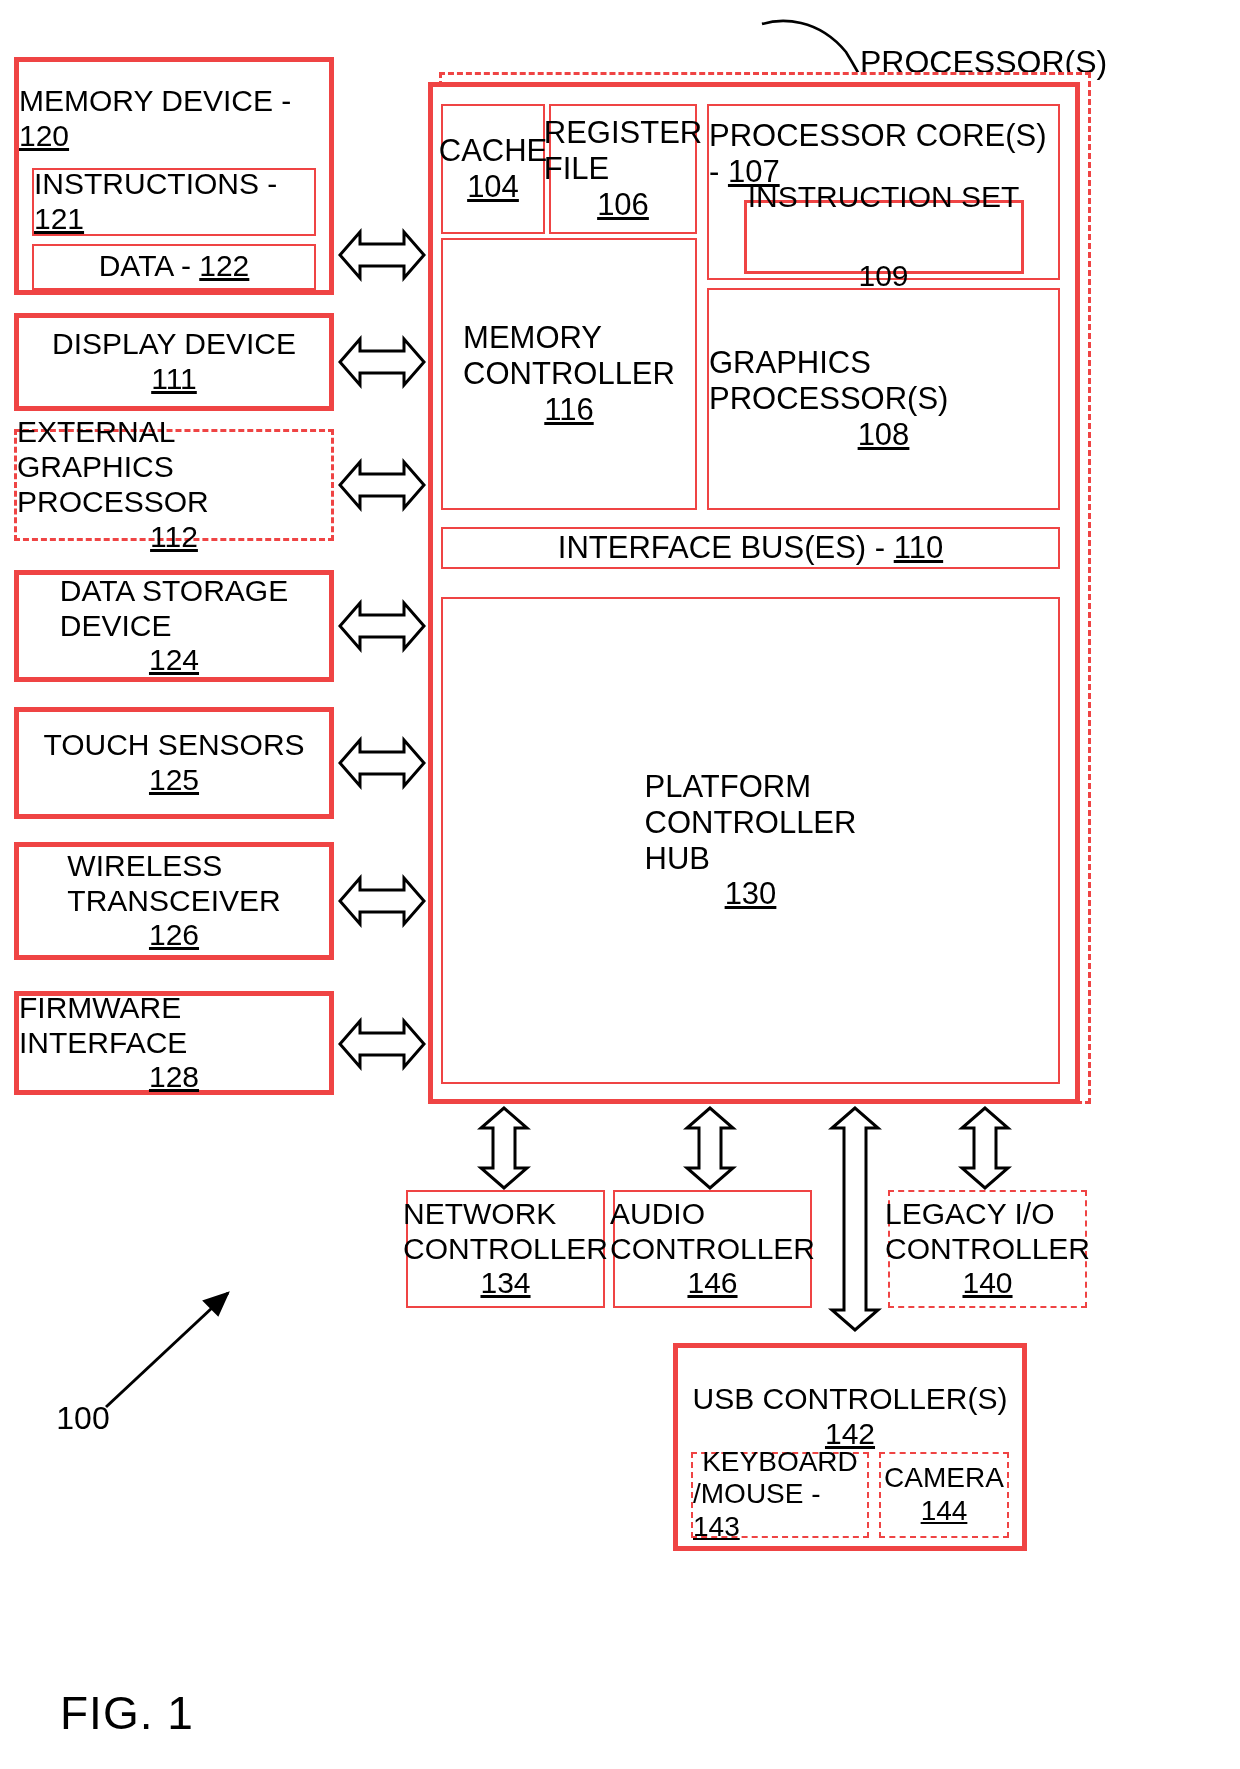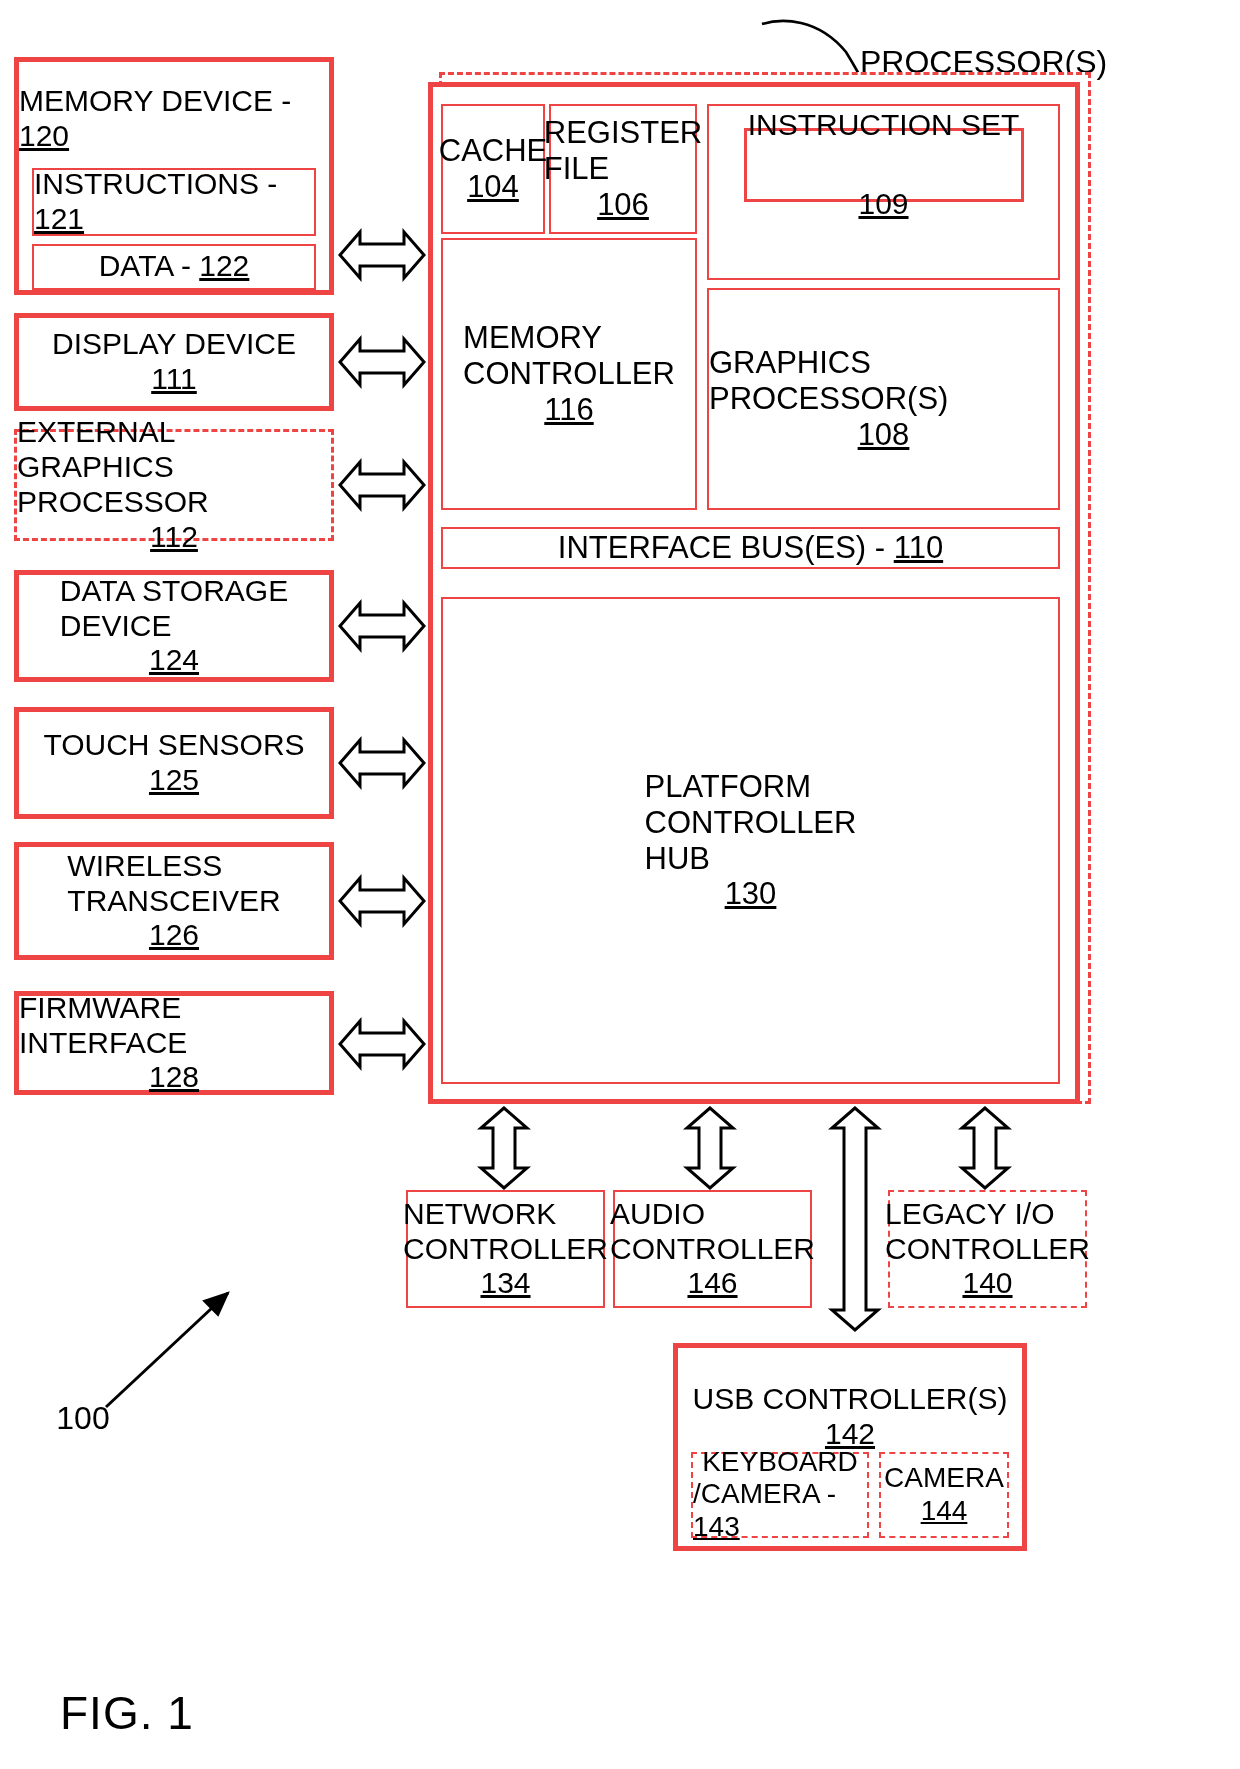--- a/index.html
+++ b/index.html
@@ -99,20 +99,23 @@
     <span class="num">104</span>
   </div>
 
   <div class="box thin f31" style="left:549px; top:104px; width:148px; height:130px;">
     <span class="lbl">REGISTER
 FILE</span>
     <span class="num">106</span>
   </div>
 
   <div class="box thin top f31" style="left:707px; top:104px; width:353px; height:176px; padding-top:12px;">
+    <div>
+      <span>PROCESSOR CORE(S) - </span><u class="ref">107</u>
+    </div>
     <div class="box thin f30" style="position:relative; left:0; top:10px; width:280px; height:74px; border-width:3px;gap:44px;">
       <span class="lbl">INSTRUCTION SET</span>
       <span class="num">109</span>
     </div>
   </div>
 
   <div class="box thin f31" style="left:441px; top:238px; width:256px; height:272px;">
     <span class="lbl">MEMORY
 CONTROLLER</span>
     <span class="num">116</span>
@@ -260,21 +263,21 @@
     <span class="num">140</span>
   </div>
 
   <div class="box f30 top" style="left:673px; top:1343px; width:354px; height:208px; padding-top:34px;">
     <span class="lbl">USB CONTROLLER(S)</span>
     <span class="num" style="">142</span>
     <div style="position:relative; display:flex; gap:2px; width:318px; justify-content:space-between;">
       <div class="box dashed2 f28" style="position:relative; left:0; top:0; width:178px; height:86px;">
         <span class="lbl" style="display:block;">KEYBOARD</span>
         <div>
-          <span>/CAMERA - </span><u class="ref">143</u>
+          <span>/MOUSE - </span><u class="ref">143</u>
         </div>
       </div>
       <div class="box dashed2 f28" style="position:relative; left:0; top:0; width:130px; height:86px;">
         <span class="lbl">CAMERA</span>
         <span class="num">144</span>
       </div>
     </div>
   </div>
 
   <div class="leadline" style="left:100px; top:1283px; width:140px; height:130px;">

